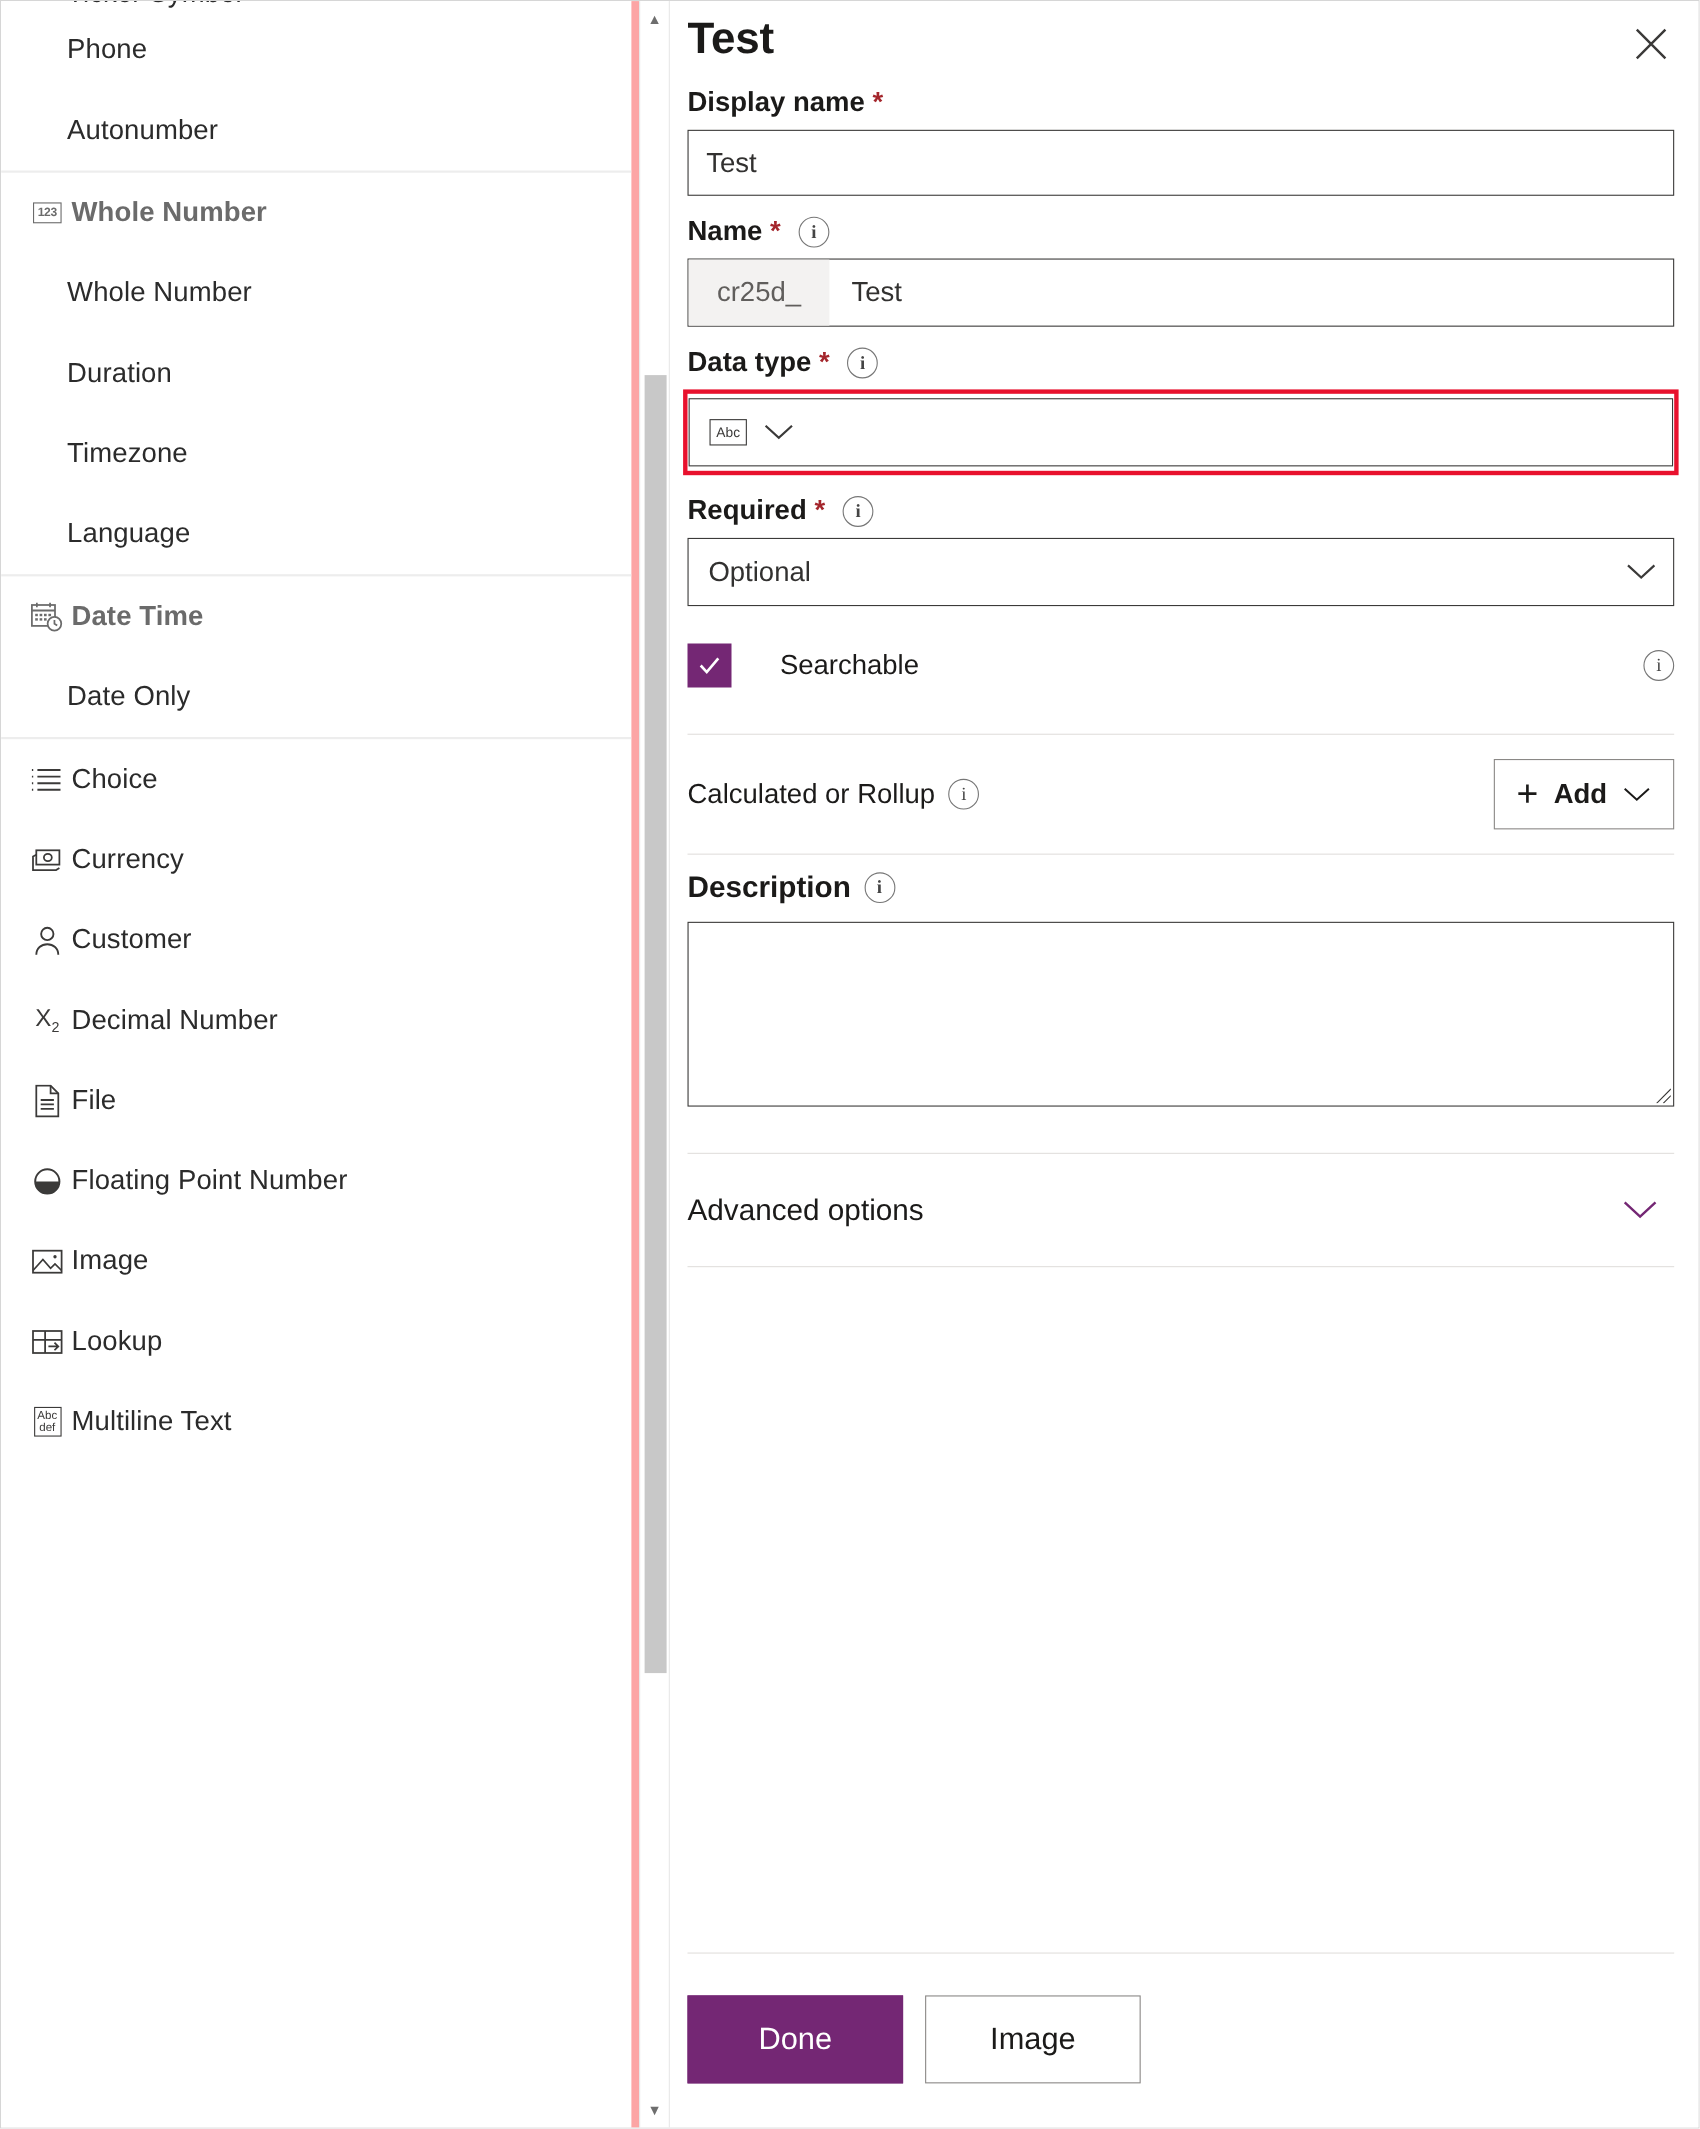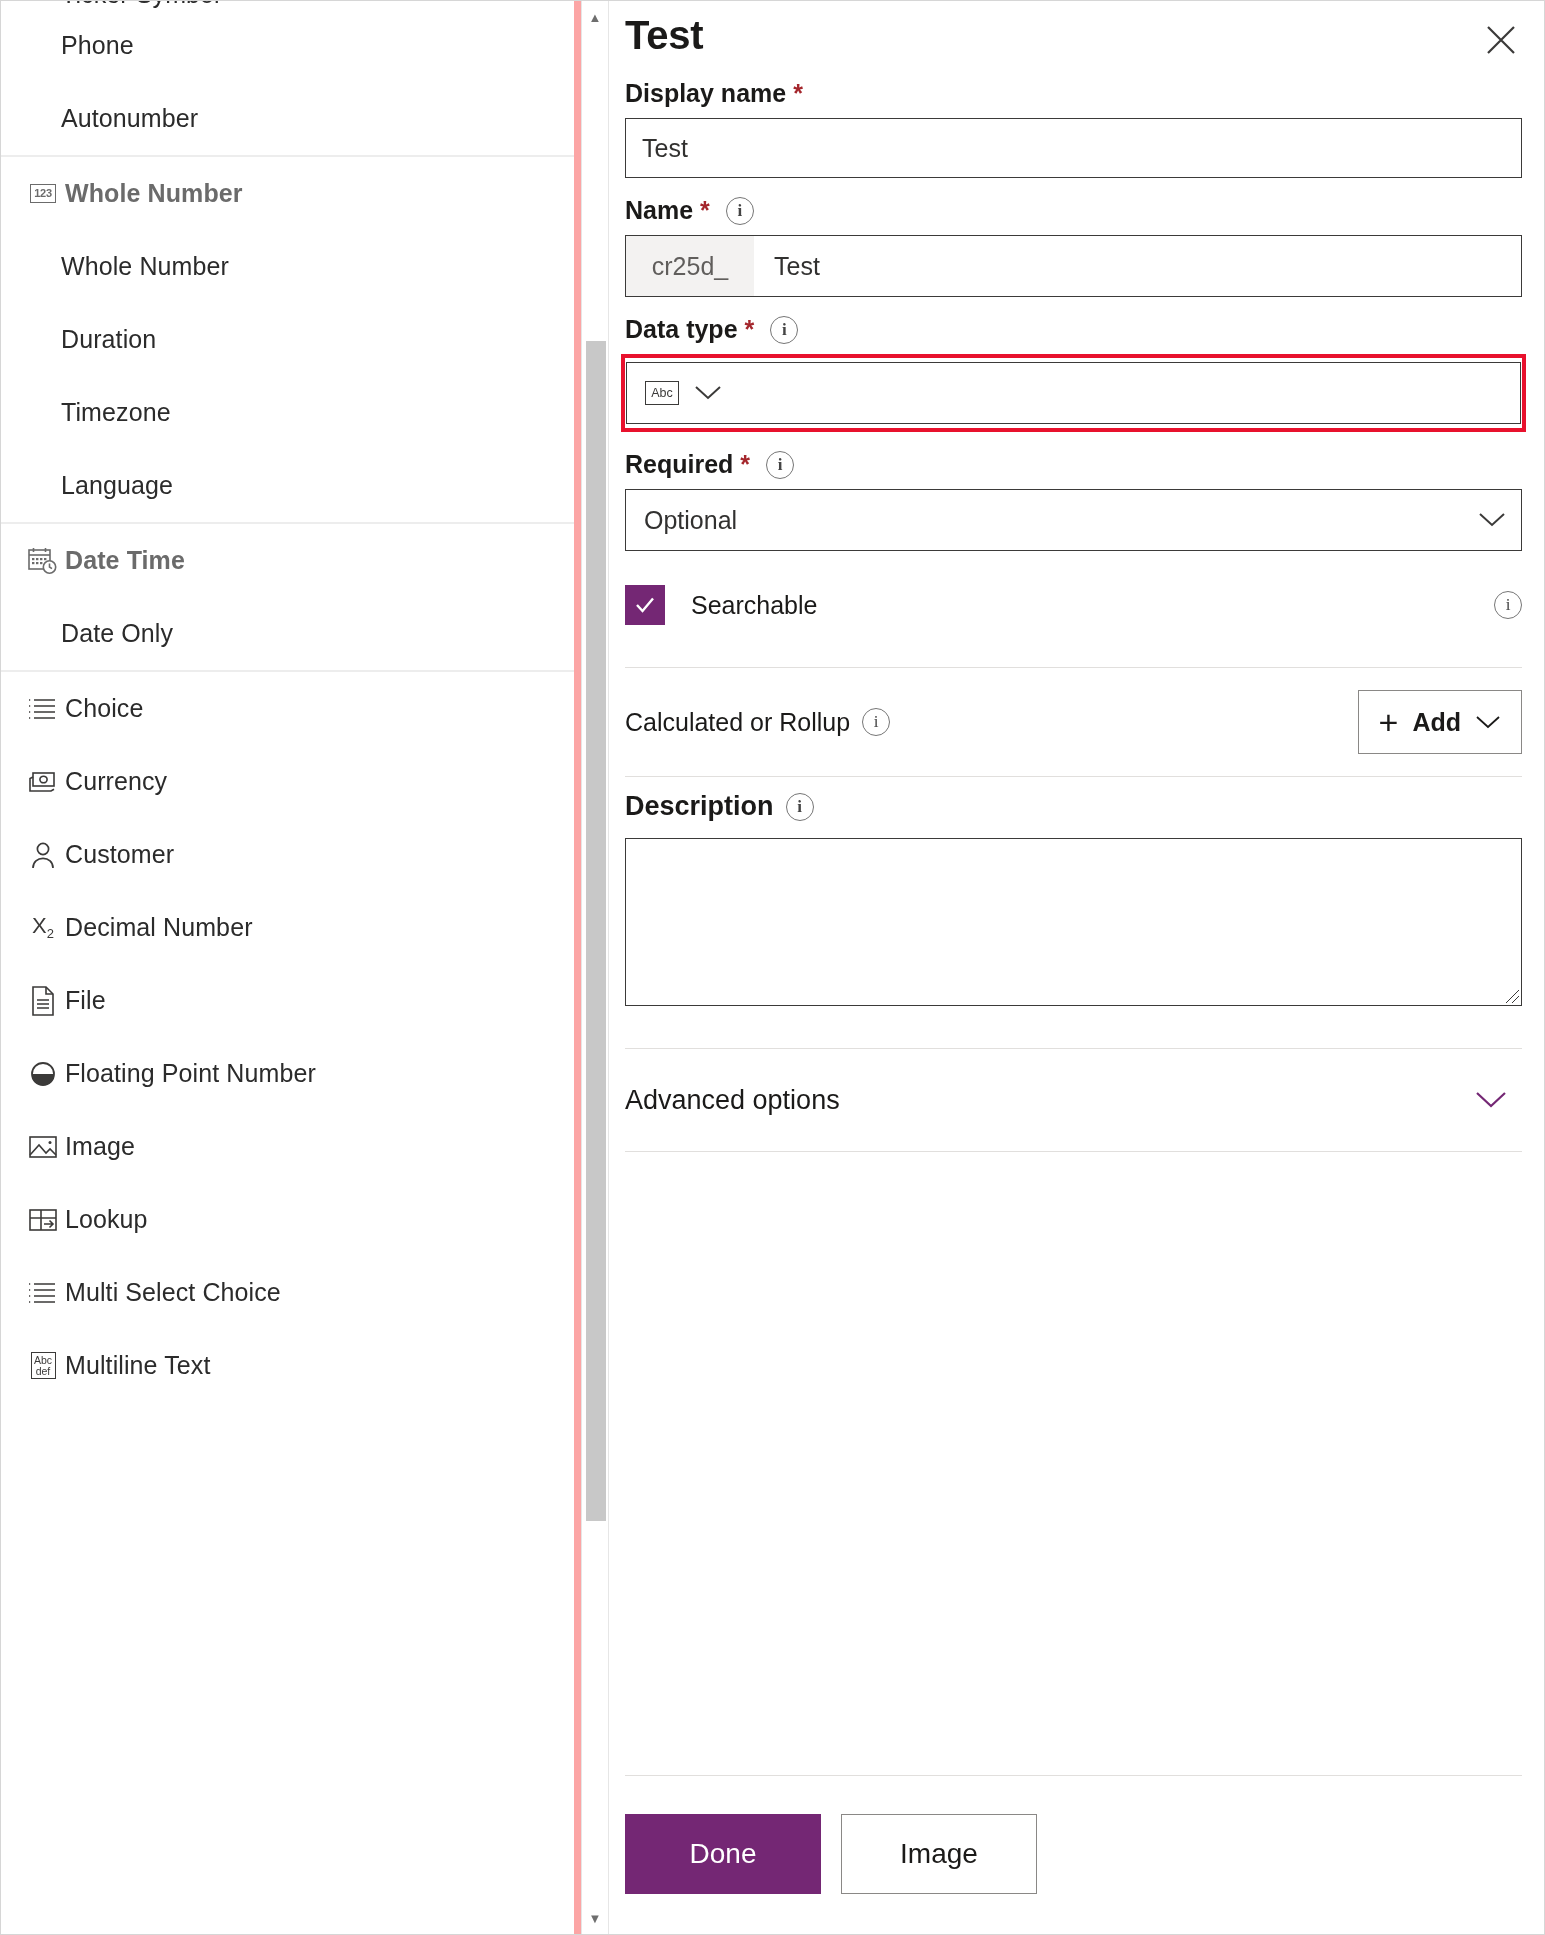--- a/index.html
+++ b/index.html
@@ -230,21 +230,21 @@
   .highlight-box {
     border: 4px solid #e8112d;
     padding: 4px 1px 4px 1px;
     margin: 0 -4px;
   }
 
   .checkrow {
     display: flex;
     align-items: center;
     margin-top: 34px;
-    gap: 0;
+    gap: 18px;
     justify-content: flex-end;
   }
   .chk {
     width: 40px; height: 40px;
     background: #742774;
     display: flex; align-items: center; justify-content: center;
     cursor: pointer;
     flex: none;
   }
   .chk svg { display:block; }
@@ -492,29 +492,20 @@
           <div class="ico">
             <svg width="30" height="26" viewBox="0 0 30 26" fill="none" stroke="#3b3a39" stroke-width="1.6">
               <rect x="2" y="3" width="26" height="20"></rect>
               <path d="M2 11 H28 M13 3 V23"></path>
               <path d="M16 17 H25 M21.5 13.5 L25 17 L21.5 20.5"></path>
             </svg>
           </div>
           <div class="lbl">Lookup</div>
         </div>
 
-        <div class="row">
-          <div class="ico">
-            <svg width="30" height="24" viewBox="0 0 30 24" stroke="#3b3a39" stroke-width="1.7">
-              <path d="M1 3 h1.2 M1 9 h1.2 M1 15 h1.2 M1 21 h1.2"></path>
-              <path d="M6 3 H27 M6 9 H27 M6 15 H27 M6 21 H27"></path>
-            </svg>
-          </div>
-          <div class="lbl">Multi Select Choice</div>
-        </div>
 
         <div class="row">
           <div class="ico">
             <span class="glyphbox g-abcdef">
                 <span>Abc</span>
                 <span>def</span>
               </span>
           </div>
           <div class="lbl">Multiline Text</div>
         </div>

